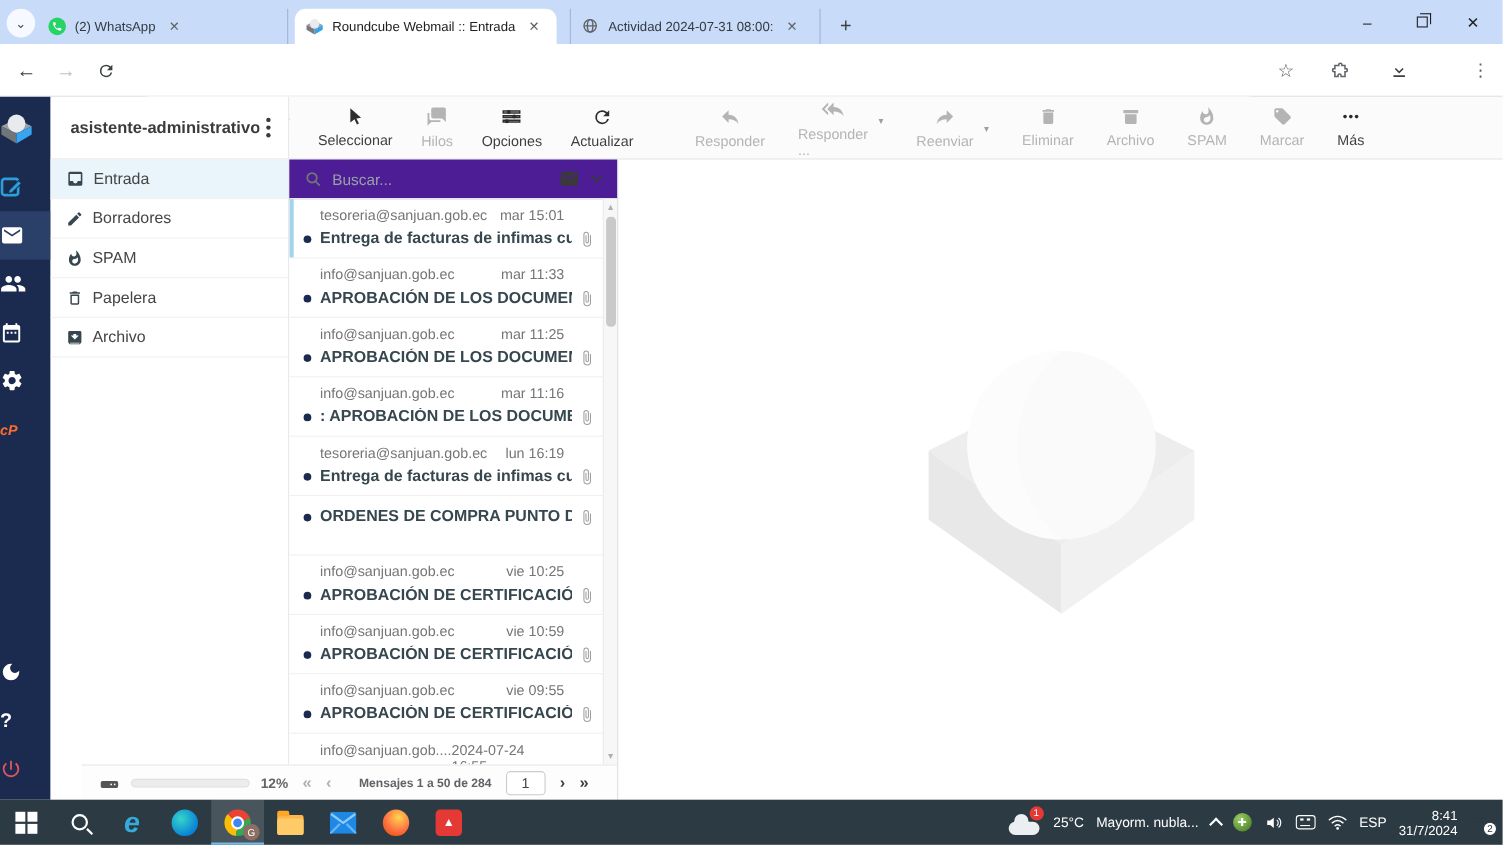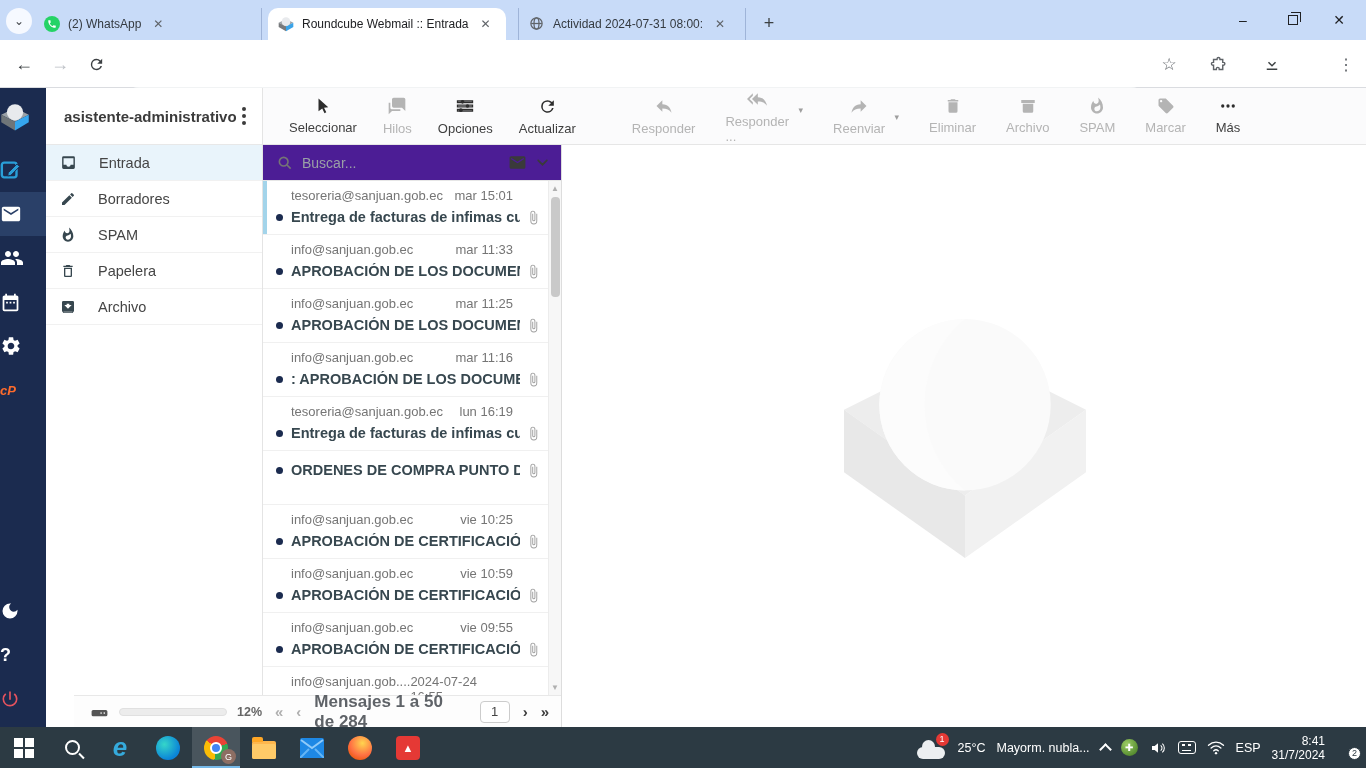--- a/index.html
+++ b/index.html
@@ -36,21 +36,21 @@
   .rail .spacer { flex:1; }
   .cp { color:#ff6c2c; font-weight:bold; font-style:italic; font-size:13px; }
   .qmark { color:#fff; font-size:18px; font-weight:bold; }
 
   
   .folders { position:absolute; left:46px; top:88px; width:217px; height:639px; background:#fff; border-right:1px solid #e4e4e4; }
   .acct { height:57px; display:flex; align-items:center; padding:0 10px 0 18px; border-bottom:1px solid #e8e8e8; }
   .acct .name { font-size:15px; font-weight:bold; color:#3b3b3b; flex:1; white-space:nowrap; overflow:hidden; }
   .kebab { display:flex; flex-direction:column; gap:3px; padding:4px 6px; }
   .kebab i { width:4px; height:4px; border-radius:50%; background:#3b3b3b; }
-  .folder { height:36px; display:flex; align-items:center; gap:22px; padding:0 14px; border-bottom:1px solid #f1f1f1; font-size:14.5px; color:#454545; }
+  .folder { height:36px; display:flex; align-items:center; gap:8px; padding:0 14px; border-bottom:1px solid #f1f1f1; font-size:14.5px; color:#454545; }
   .folder.sel { background:#e9f4fb; }
   .folder svg { flex:0 0 auto; }
   .quota { position:absolute; left:0; bottom:0; width:100%; height:32px; border-top:1px solid #e8e8e8; display:flex; align-items:center; gap:10px; padding:0 16px; background:#fdfdfd;margin-left:28px; }
   .qtrack { width:108px; height:8px; border-radius:4px; background:#ececec; border:1px solid #e0e0e0; overflow:hidden; }
   .qfill { width:14%; height:100%; background:#79bdf2; }
   .qpct { font-size:12.5px; color:#666; font-weight:bold; }
 
   
   .toolbar { position:absolute; left:263px; top:88px; width:1103px; height:57px; background:#fbfbfc; border-bottom:1px solid #e6e6e6; display:flex; align-items:center; padding:0 0 0 26px; }
   .tbtn { display:flex; flex-direction:column; align-items:center; gap:5px; font-size:13px; color:#3f3f3f; margin-right:26px; position:relative; }
@@ -71,21 +71,21 @@
   .l2 { display:flex; align-items:center; padding:6px 20px 0 13px; }
   .dot { width:7px; height:7px; border-radius:50%; background:#1b2b4f; margin-right:8px; flex:0 0 auto; }
   .subj { font-size:14.5px; color:#37474f; font-weight:600; white-space:nowrap; overflow:hidden; flex:1; }
   .clip { margin-left:6px; color:#9e9e9e; transform:rotate(0deg); flex:0 0 auto; }
   .vscroll { position:absolute; right:0; top:36px; bottom:32px; width:13px; background:#f7f7f7; border-left:1px solid #ececec; }
   .vscroll .arr { position:absolute; left:0; width:100%; text-align:center; font-size:8px; color:#b0b0b0; }
   .vscroll .thumb { position:absolute; left:2px; width:9px; top:16px; height:100px; background:#c9c9c9; border-radius:4px; }
   .listfoot { position:absolute; left:0; bottom:0; width:100%; height:32px; border-top:1px solid #e8e8e8; background:#fdfdfd; display:flex; align-items:center; gap:13px; padding:0 12px; font-size:15px; }
   .pg { color:#3f3f3f; font-weight:bold; }
   .pg.dis { color:#b0b0b0; }
-  .pglabel { font-size:17px; color:#5f6368; font-weight:bold; }
+  .pglabel { font-size:11px; color:#5f6368; font-weight:bold;margin-left:12px; }
   .pginput { width:36px; height:22px; border:1px solid #ccc; border-radius:4px; text-align:center; font-size:13px; color:#444; line-height:20px; background:#fff; }
 
   
   .content { position:absolute; left:563px; top:146px; width:803px; height:581px; background:#fff; display:flex; align-items:center; justify-content:center; }
 
   
   .taskbar { position:absolute; left:0; top:727px; width:1366px; height:41px; background:#2c3a43; display:flex; align-items:center; color:#fff; }
   .tslot { width:48px; height:41px; display:flex; align-items:center; justify-content:center; position:relative; }
   .tslot.active { background:rgba(255,255,255,.14); box-shadow:inset 0 -2px 0 #76b9e8; }
   .winlogo { display:grid; grid-template-columns:9px 9px; grid-template-rows:9px 9px; gap:2px; }

